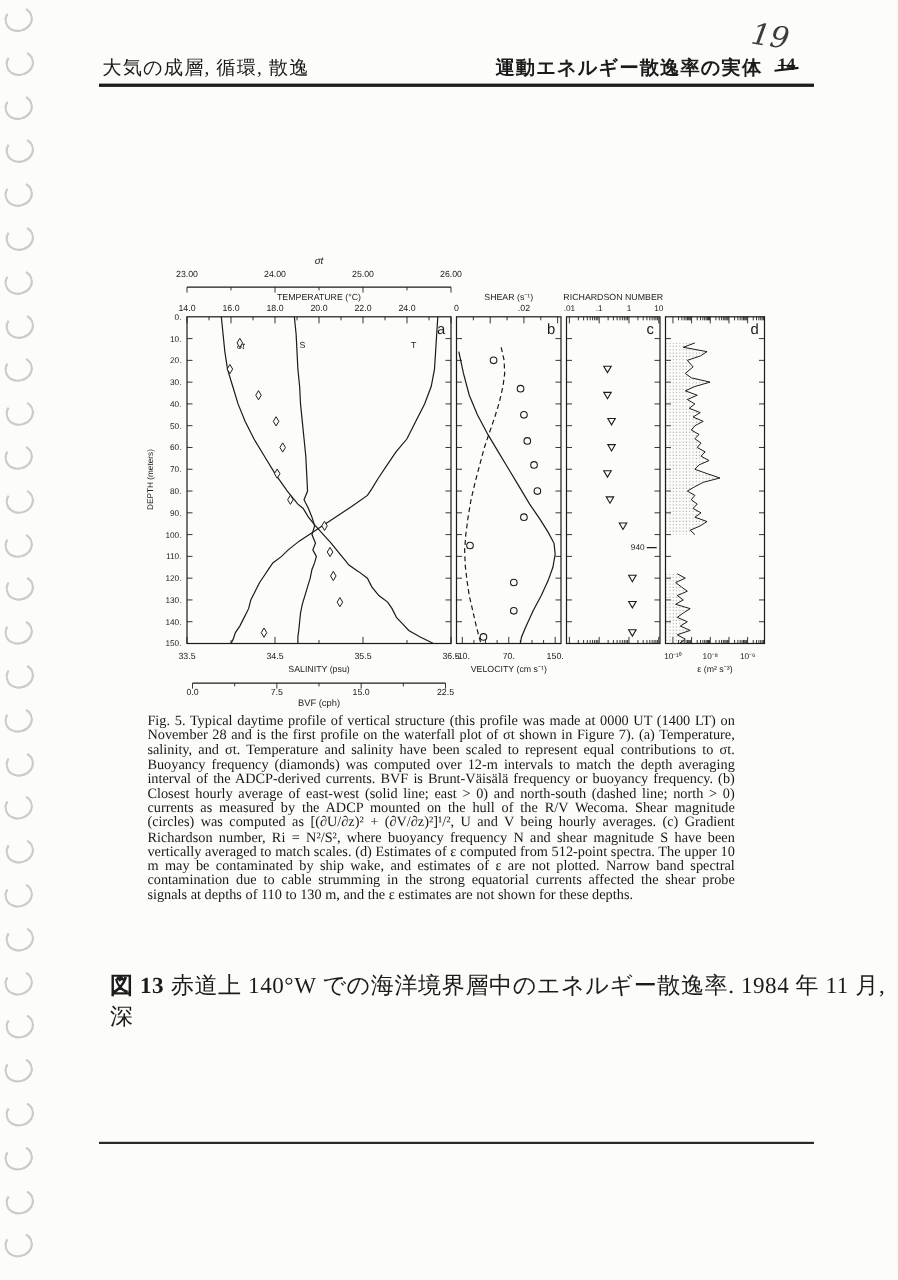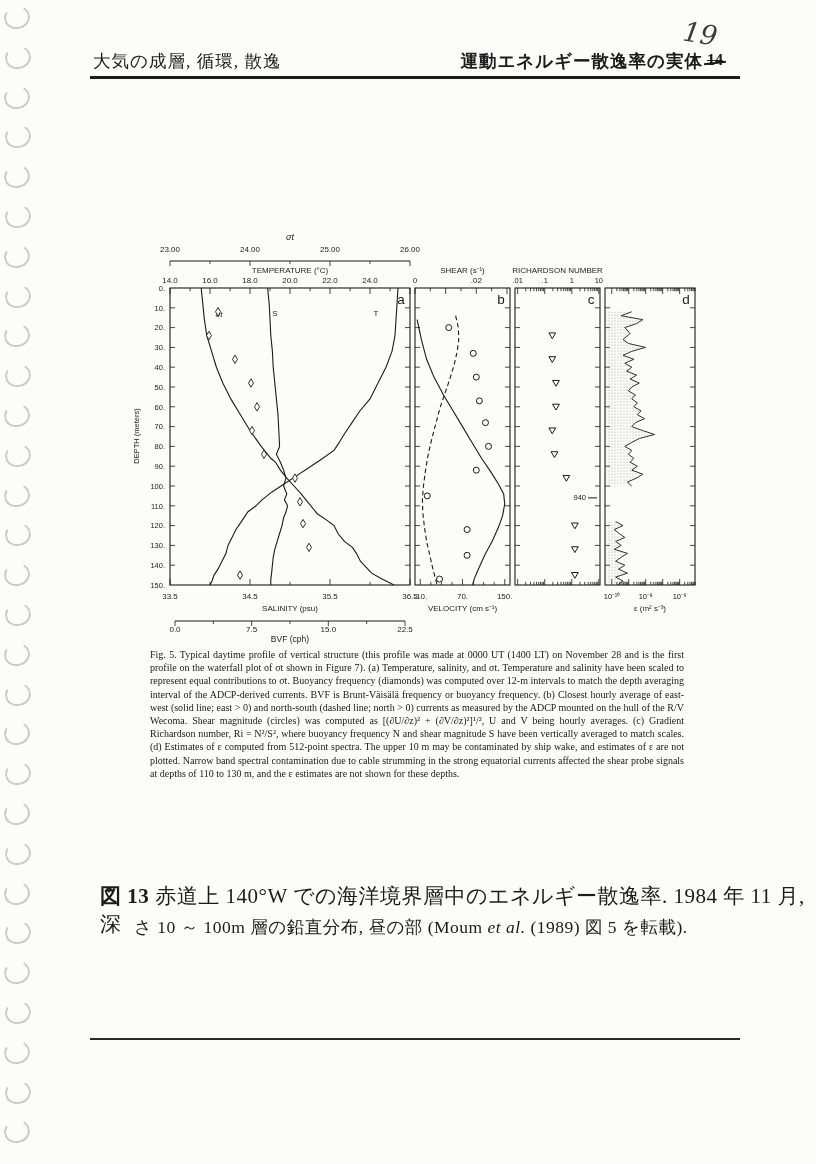--- a/index.html
+++ b/index.html
@@ -1,28 +1,28 @@
 <!DOCTYPE html>
 <html><head>
 <meta charset="utf-8">
 <style>
   html,body{margin:0;padding:0;}
   body{width:816px;height:1164px;background:#e9e9e6;font-family:"Liberation Serif",serif;}
   .page{position:relative;width:816px;height:1164px;background:#fcfcfa;overflow:hidden;color:#1b1b1b;}
   .hole{position:absolute;width:22px;height:19px;border:2px solid #bfbfbf;border-top-color:transparent;
         border-radius:50%;transform:rotate(-14deg);opacity:.8;}
   .hdr-left{position:absolute;left:93px;top:49px;font-size:17.5px;font-weight:400;letter-spacing:1px;}
-  .hdr-right{position:absolute;left:455px;top:49px;width:248px;font-size:17.5px;font-weight:600;letter-spacing:1px;text-align:right;}
+  .hdr-right{position:absolute;left:445px;top:49px;width:248px;font-size:17.5px;font-weight:600;letter-spacing:1px;text-align:right;}
   .hdr-rule{position:absolute;left:90px;top:76px;width:650px;height:3px;background:#1c1c1c;}
   .hw-19{position:absolute;left:683px;top:18px;font-size:27px;font-style:italic;color:#3c3c3c;
          transform:rotate(9deg);font-family:"DejaVu Serif",serif;}
   .struck-14{position:absolute;left:707px;top:51px;font-size:16px;font-weight:700;text-decoration:line-through;text-align:center;}
   .struck-14::after{content:"";position:absolute;left:-3px;right:-3px;top:60%;border-top:2px solid #161616;transform:rotate(-7deg);}
   .figwrap{position:absolute;left:125px;top:230px;width:580px;height:415px;}
-  .fig-cap{position:absolute;left:150px;top:648px;width:534px;font-size:10px;line-height:13.2px;
+  .fig-cap{position:absolute;left:134px;top:648px;width:534px;font-size:13px;line-height:13.2px;
            text-align:justify;color:#181818;}
   .jp-line1{position:absolute;left:100px;top:882px;font-size:21px;letter-spacing:.5px;}
   .jp-line1 b{font-weight:700;margin-right:6px;}
   .jp-line2{position:absolute;left:134px;top:915px;font-size:17.5px;letter-spacing:.5px;}
   .ft-rule{position:absolute;left:90px;top:1038px;width:650px;height:2px;background:#2a2a2a;}
   .ft{position:absolute;left:90px;top:1045px;width:650px;display:flex;justify-content:space-between;font-size:15px;}
 </style>
 </head>
 <body>
 
@@ -491,16 +491,15 @@
           <polygon points="480.6,291.64 490.668682077028,291.64 498.00835039792446,295.6 489.2370961929242,299.56 494.34793307404334,303.52 499.8435552928994,307.48 490.668682077028,311.44 496.200969607753,315.4 489.2370961929242,319.36 502.44841787791984,323.32 496.200969607753,327.28 490.668682077028,331.24 499.8435552928994,335.2 493.5123177230758,339.16 502.44841787791984,343.12 490.668682077028,347.08 498.00835039792446,351.04 492.569753823122,355 480.6,355" fill="url(#stip)" stroke="none"></polygon>
           <polyline points="490.668682077028,291.64 498.00835039792446,295.6 489.2370961929242,299.56 494.34793307404334,303.52 499.8435552928994,307.48 490.668682077028,311.44 496.200969607753,315.4 489.2370961929242,319.36 502.44841787791984,323.32 496.200969607753,327.28 490.668682077028,331.24 499.8435552928994,335.2 493.5123177230758,339.16 502.44841787791984,343.12 490.668682077028,347.08 498.00835039792446,351.04 492.569753823122,355" fill="none" stroke="#1b1b1b" stroke-width="0.9"></polyline>
           <text x="561" y="74" font-size="13.5" text-anchor="middle" fill="#1b1b1b" font-family="&quot;Liberation Sans&quot;, sans-serif">d</text>
         </g>
     </svg>
   </div>
 
   <div class="fig-cap">Fig. 5.  Typical daytime profile of vertical structure (this profile was made at 0000 UT (1400 LT) on November 28 and is the first profile on the waterfall plot of σt shown in Figure 7). (a) Temperature, salinity, and σt. Temperature and salinity have been scaled to represent equal contributions to σt. Buoyancy frequency (diamonds) was computed over 12-m intervals to match the depth averaging interval of the ADCP-derived currents. BVF is Brunt-Väisälä frequency or buoyancy frequency. (b) Closest hourly average of east-west (solid line; east &gt; 0) and north-south (dashed line; north &gt; 0) currents as measured by the ADCP mounted on the hull of the R/V Wecoma. Shear magnitude (circles) was computed as [(∂U/∂z)² + (∂V/∂z)²]¹/², U and V being hourly averages. (c) Gradient Richardson number, Ri = N²/S², where buoyancy frequency N and shear magnitude S have been vertically averaged to match scales. (d) Estimates of ε computed from 512-point spectra. The upper 10 m may be contaminated by ship wake, and estimates of ε are not plotted. Narrow band spectral contamination due to cable strumming in the strong equatorial currents affected the shear probe signals at depths of 110 to 130 m, and the ε estimates are not shown for these depths.</div>
 
   <div class="jp-line1"><b>図 13</b><span>赤道上 140°W での海洋境界層中のエネルギー散逸率. 1984 年 11 月, 深</span></div>
-  <div class="jp-line2"><span>さ 10 ～ 100m 層の鉛直分布, 昼の部 (Moum </span><i>et al.</i><span> (1989) 図 5 を転載).</span></div>
 
   <div class="ft-rule"></div>
 </div>
 
 </body></html>

